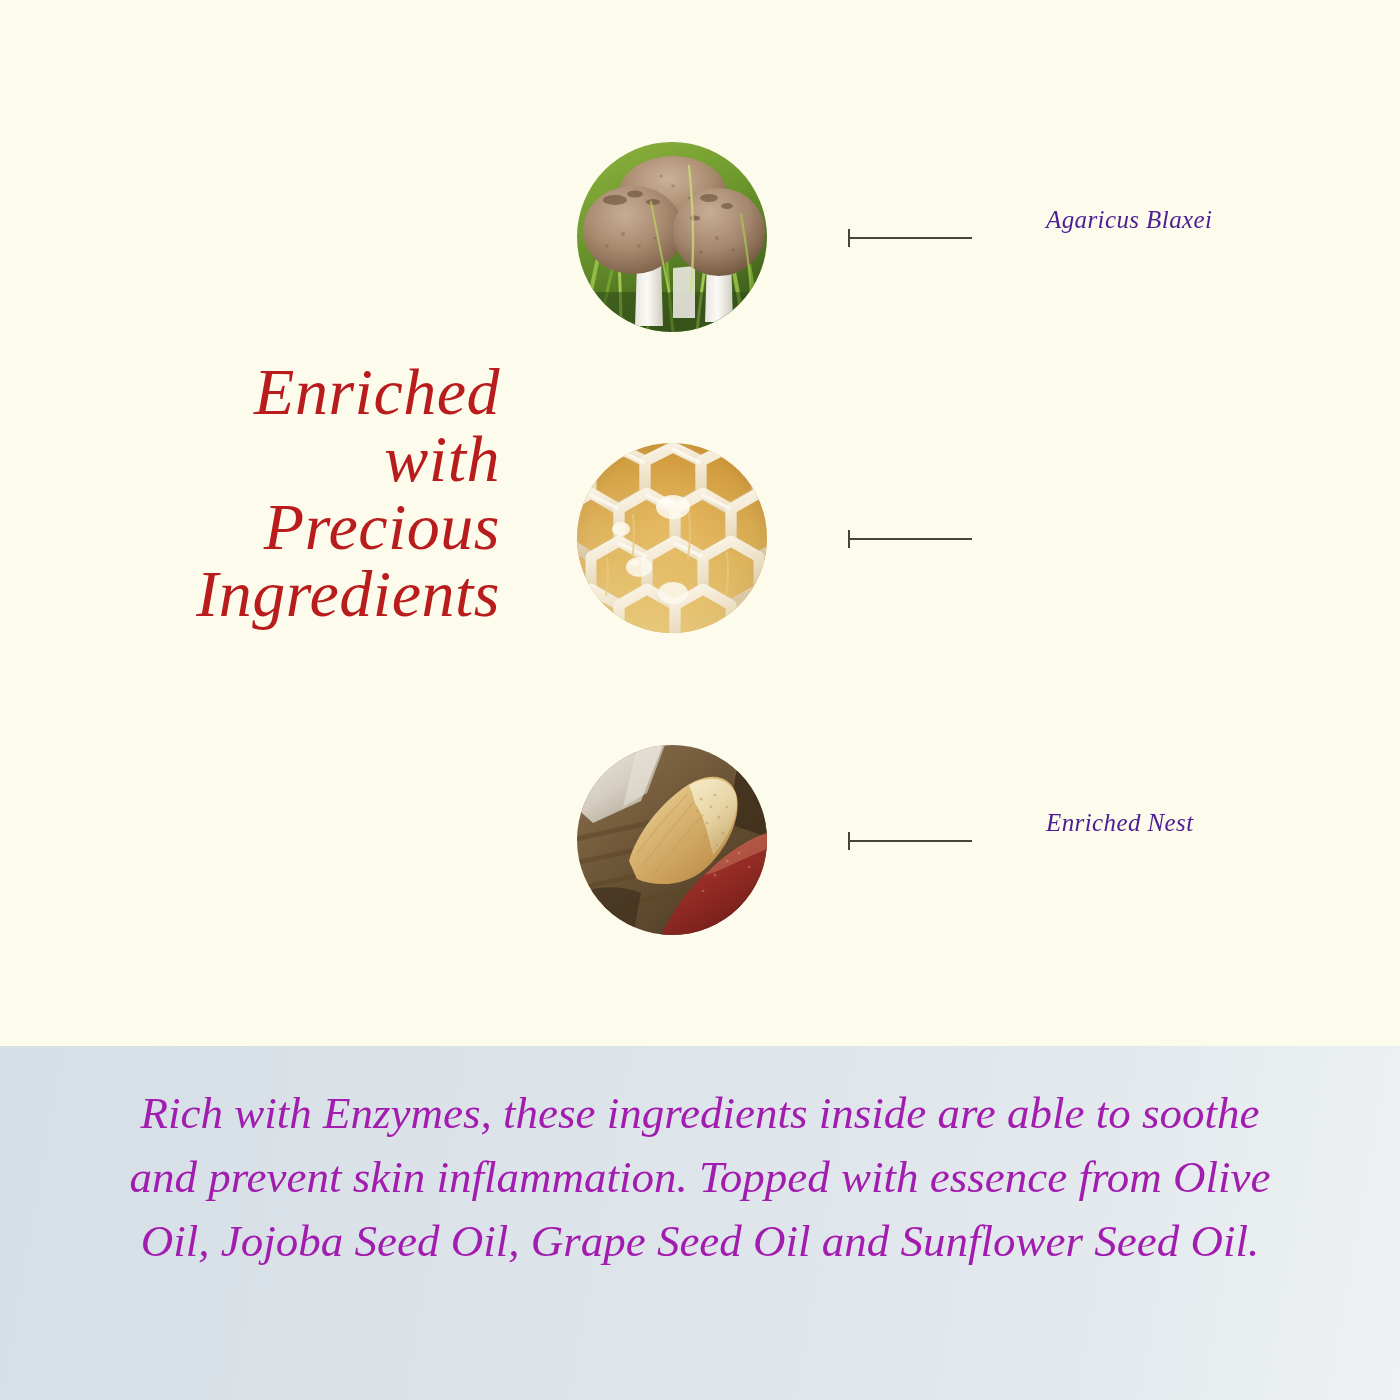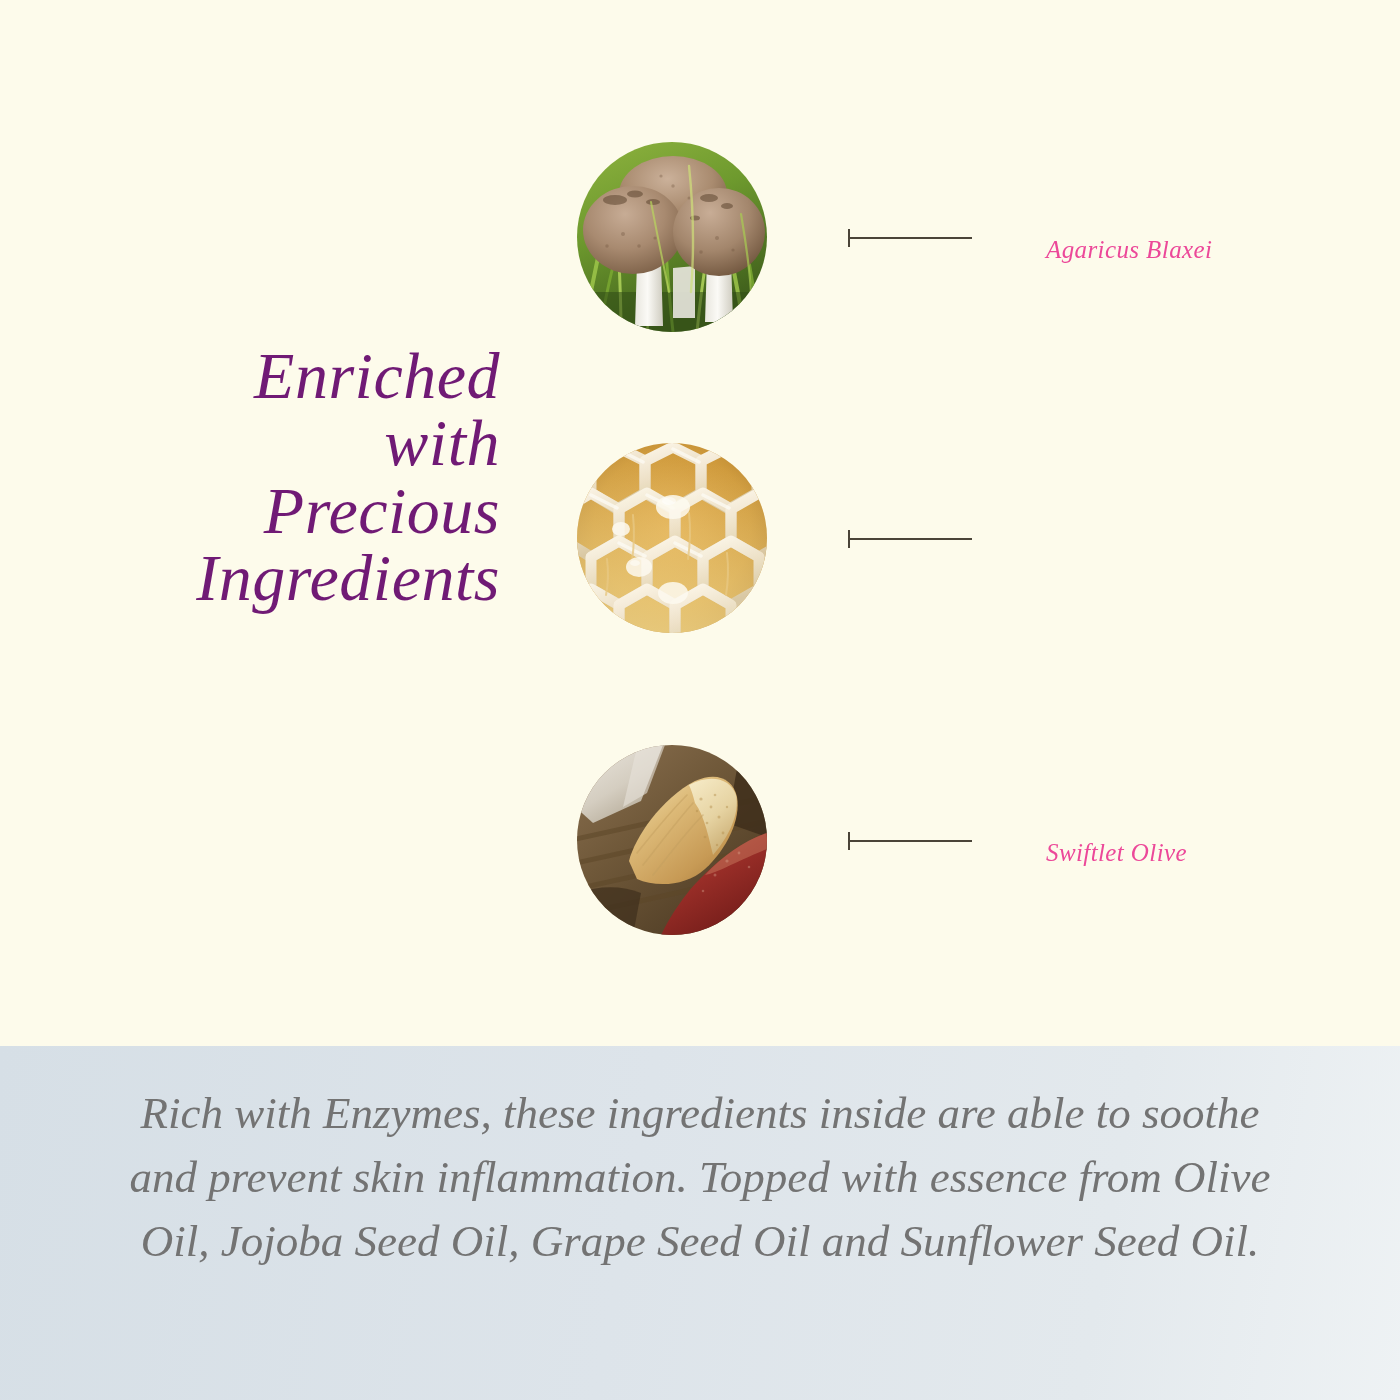--- a/index.html
+++ b/index.html
@@ -26,28 +26,28 @@
     position: absolute;
     left: 0; top: 1046px;
     width: 1400px; height: 354px;
     background: linear-gradient(100deg, #d6dfe6 0%, #dde4ea 45%, #e3e9ed 78%, #eef2f4 100%);
   }
 
   
   .heading {
     position: absolute;
     left: 60px;
-    top: 342px;
+    top: 358px;
     width: 440px;
     text-align: right;
     font-style: italic;
     font-size: 66px;
     line-height: 1.02;
     letter-spacing: 0.5px;
-    color: #701a75;
+    color: #b91c1c;
     white-space: pre-line;
   }
 
   
   .row {
     position: absolute;
     left: 0;
     width: 1400px;
     height: 190px;
   }
@@ -82,40 +82,40 @@
   .connector .rule {
     position: absolute;
     left: 0; top: 8px;
     width: 124px; height: 1.6px;
     background: #4a4438;
   }
 
   .ing-label {
     position: absolute;
     left: 1046px;
-    top: 94px;
+    top: 64px;
     width: 320px;
     font-style: italic;
     font-size: 25px;
     letter-spacing: 0.4px;
-    color: #ec4899;
+    color: #4c1d95;
     white-space: nowrap;
   }
 
   
   .blurb {
     position: absolute;
     left: 118px;
     top: 1082px;
     width: 1164px;
     text-align: center;
     font-style: italic;
     font-size: 45px;
     line-height: 1.42;
-    color: #737373;
+    color: #a21caf;
   }
 </style>
 </head>
 <body>
 
 <div id="page">
 
   <div class="band-top"></div>
   <div class="band-bottom"></div>
 
@@ -352,18 +352,18 @@
             <circle cx="172" cy="122" r="1.3"></circle>
           <circle cx="126" cy="146" r="1.3"></circle>
         </g>
         <path d="M-6 150 C 20 140 44 140 64 148 L56 190 L-6 190 Z" fill="#3f2f1c" opacity="0.7"></path>
       </svg>
     </div>
     <div class="connector">
       <div class="tick"></div>
       <div class="rule"></div>
     </div>
-    <div class="ing-label">Swiftlet Olive</div>
+    <div class="ing-label">Enriched Nest</div>
   </div>
 
   <div class="blurb">Rich with Enzymes, these ingredients inside are able to soothe and prevent skin inflammation. Topped with essence from Olive Oil, Jojoba Seed Oil, Grape Seed Oil and Sunflower Seed Oil.</div>
 
 </div>
 
 </body></html>

